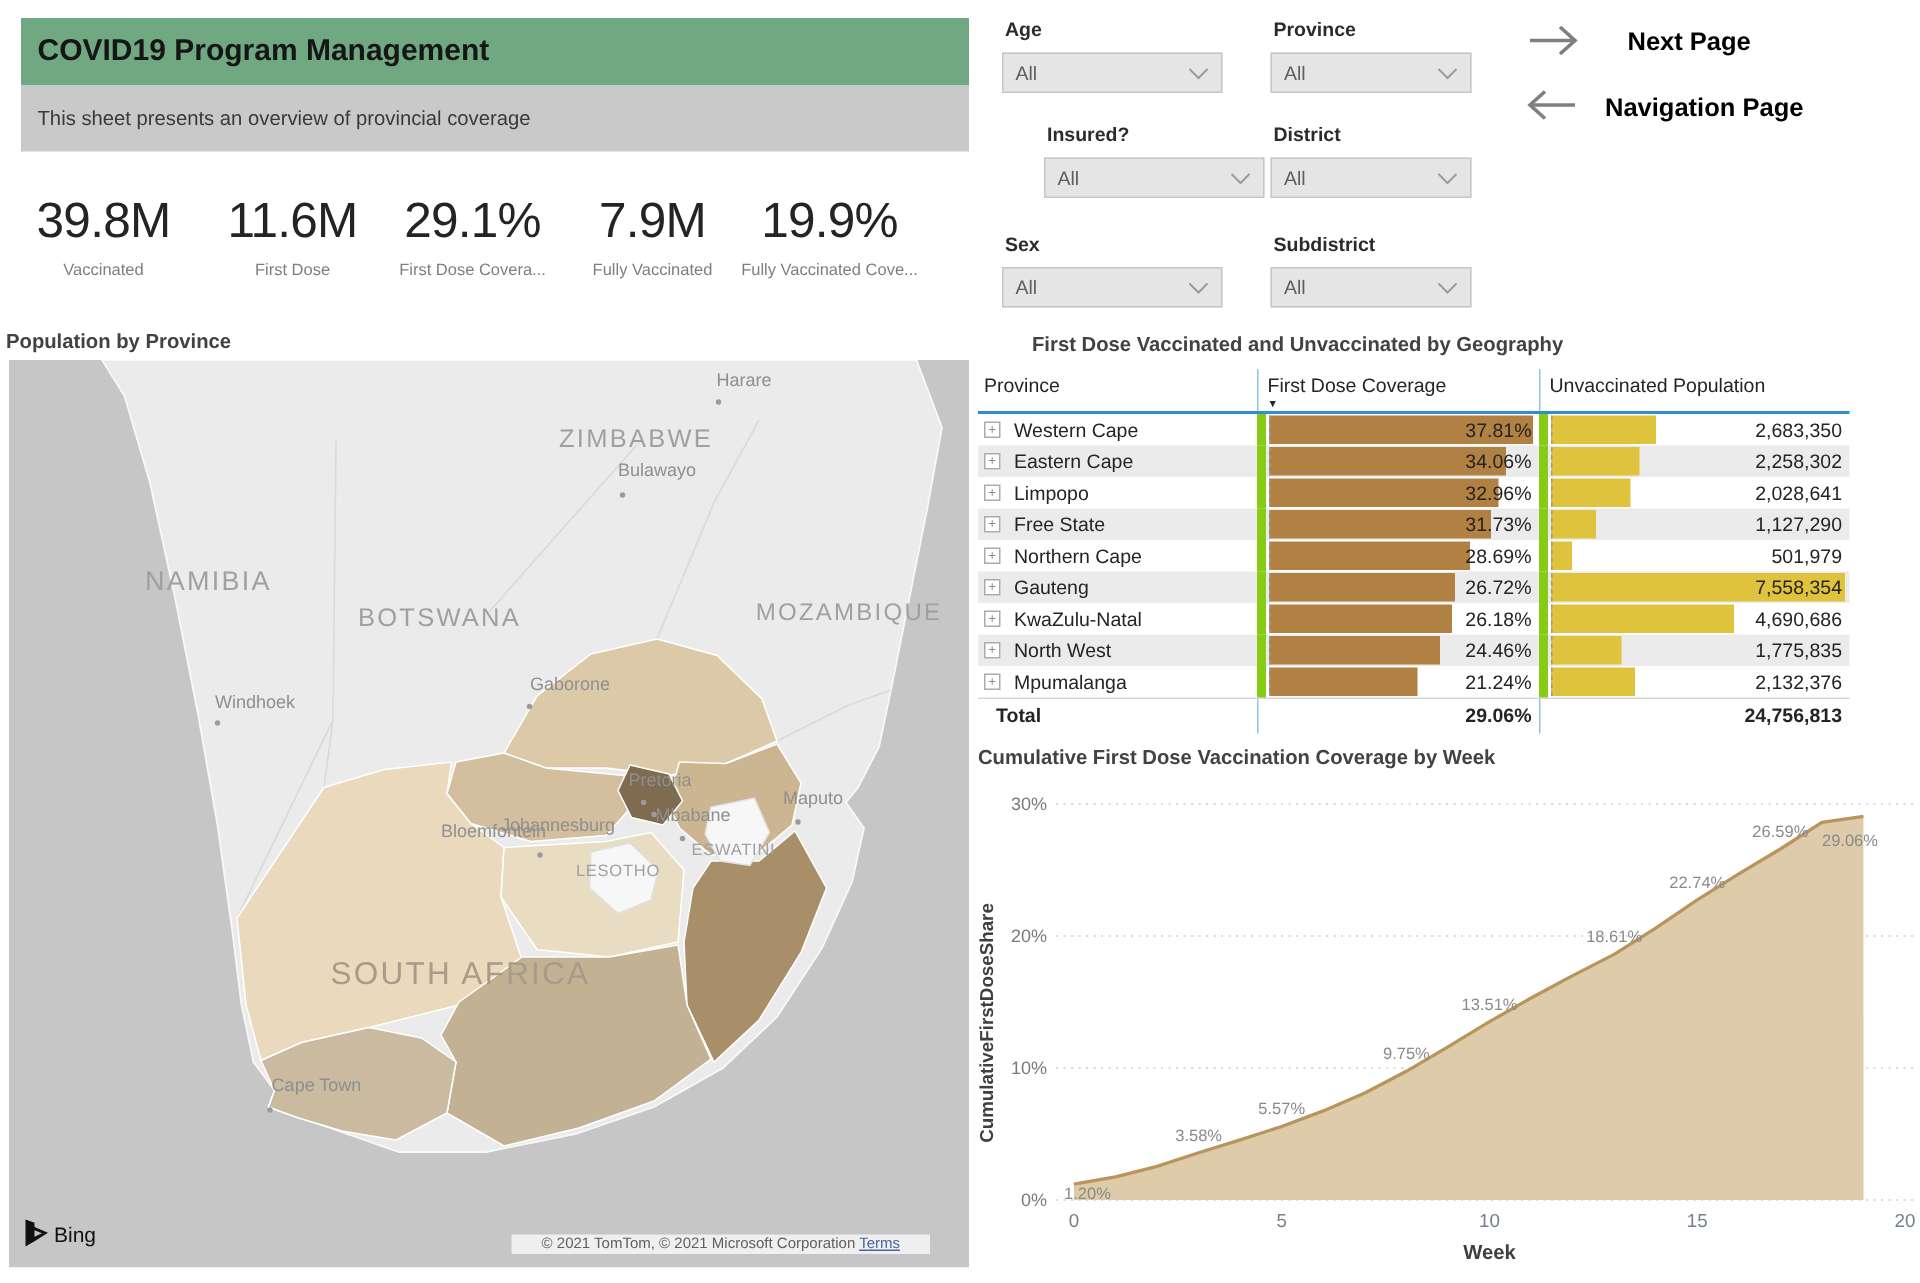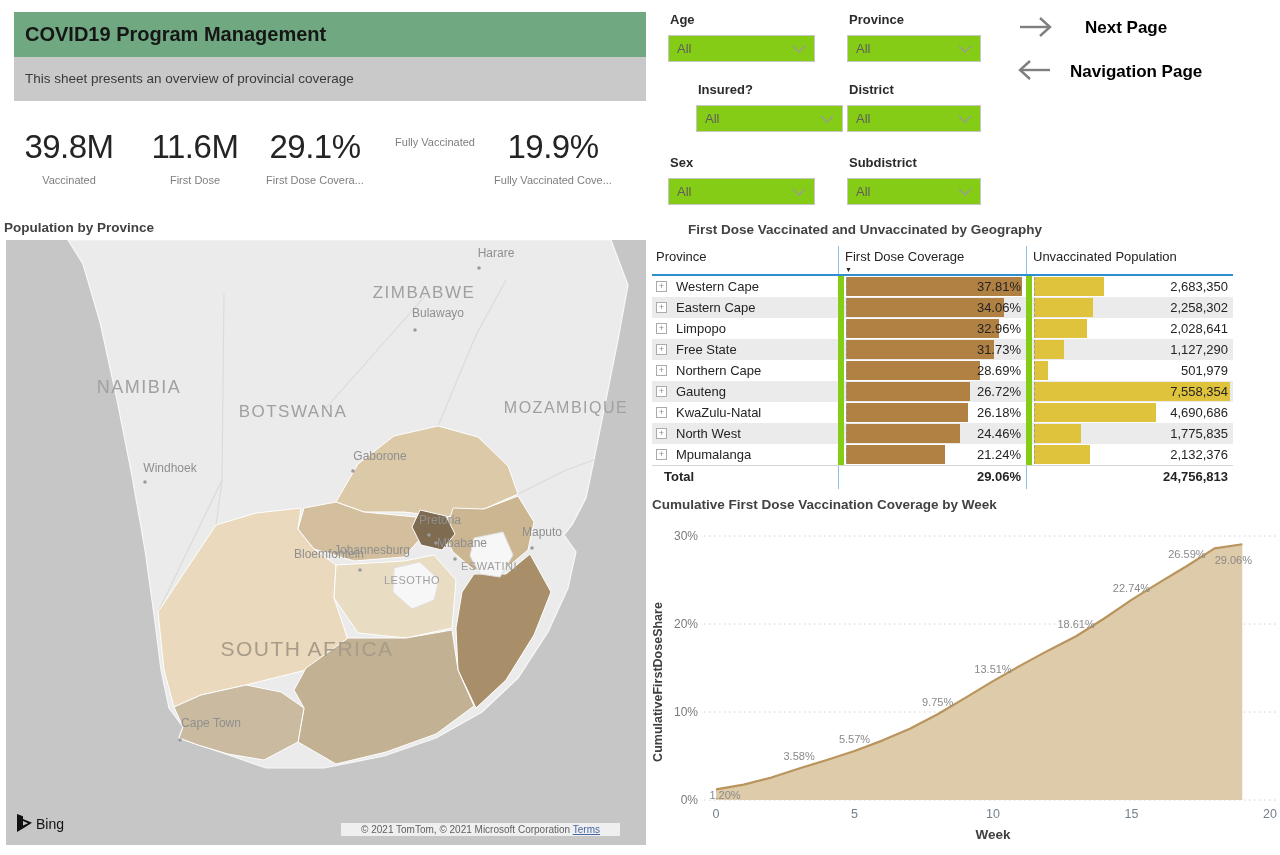--- a/index.html
+++ b/index.html
@@ -15,21 +15,21 @@
              padding-left:11px;box-sizing:border-box;}
 
   
   .kpi{position:absolute;top:128px;width:126px;text-align:center;}
   .kpi-value{font-size:33px;font-weight:500;color:#252423;letter-spacing:-0.5px;white-space:nowrap;}
   .kpi-label{margin-top:8px;font-size:11px;color:#7E7E7E;white-space:nowrap;}
 
   
   .filter-block{position:absolute;}
   .filter-label{font-size:13px;font-weight:600;color:#2B2B2B;padding-left:2px;}
-  .filter-select{margin-top:8px;height:27px;border:1px solid #C8C6C4;background:#84cc16;
+  .filter-select{margin-top:8px;height:27px;border:1px solid #C8C6C4;background:#e5e5e5;
                  display:flex;align-items:center;justify-content:space-between;
                  padding:0 8px;font-size:13px;color:#605E5C;box-sizing:border-box;cursor:pointer;}
 
   
   .nav-label{position:absolute;font-size:17px;font-weight:800;color:#000;white-space:nowrap;cursor:pointer;}
   .nav-arrow{position:absolute;cursor:pointer;}
 
   
   .section-title{position:absolute;font-size:13.5px;font-weight:600;color:#424242;white-space:nowrap;}
 
@@ -77,20 +77,21 @@
     </div>
     <div class="kpi" style="left: 132px;">
       <div class="kpi-value">11.6M</div>
       <div class="kpi-label">First Dose</div>
     </div>
     <div class="kpi" style="left: 252px;">
       <div class="kpi-value">29.1%</div>
       <div class="kpi-label">First Dose Covera...</div>
     </div>
     <div class="kpi" style="left: 372px;">
+      <div class="kpi-value">7.9M</div>
       <div class="kpi-label">Fully Vaccinated</div>
     </div>
     <div class="kpi" style="left: 490px;">
       <div class="kpi-value">19.9%</div>
       <div class="kpi-label">Fully Vaccinated Cove...</div>
     </div>
   </div>
 
 <div class="filter-block" style="left:668px;top:12px;width:147px;">
   <div class="filter-label">Age</div>

